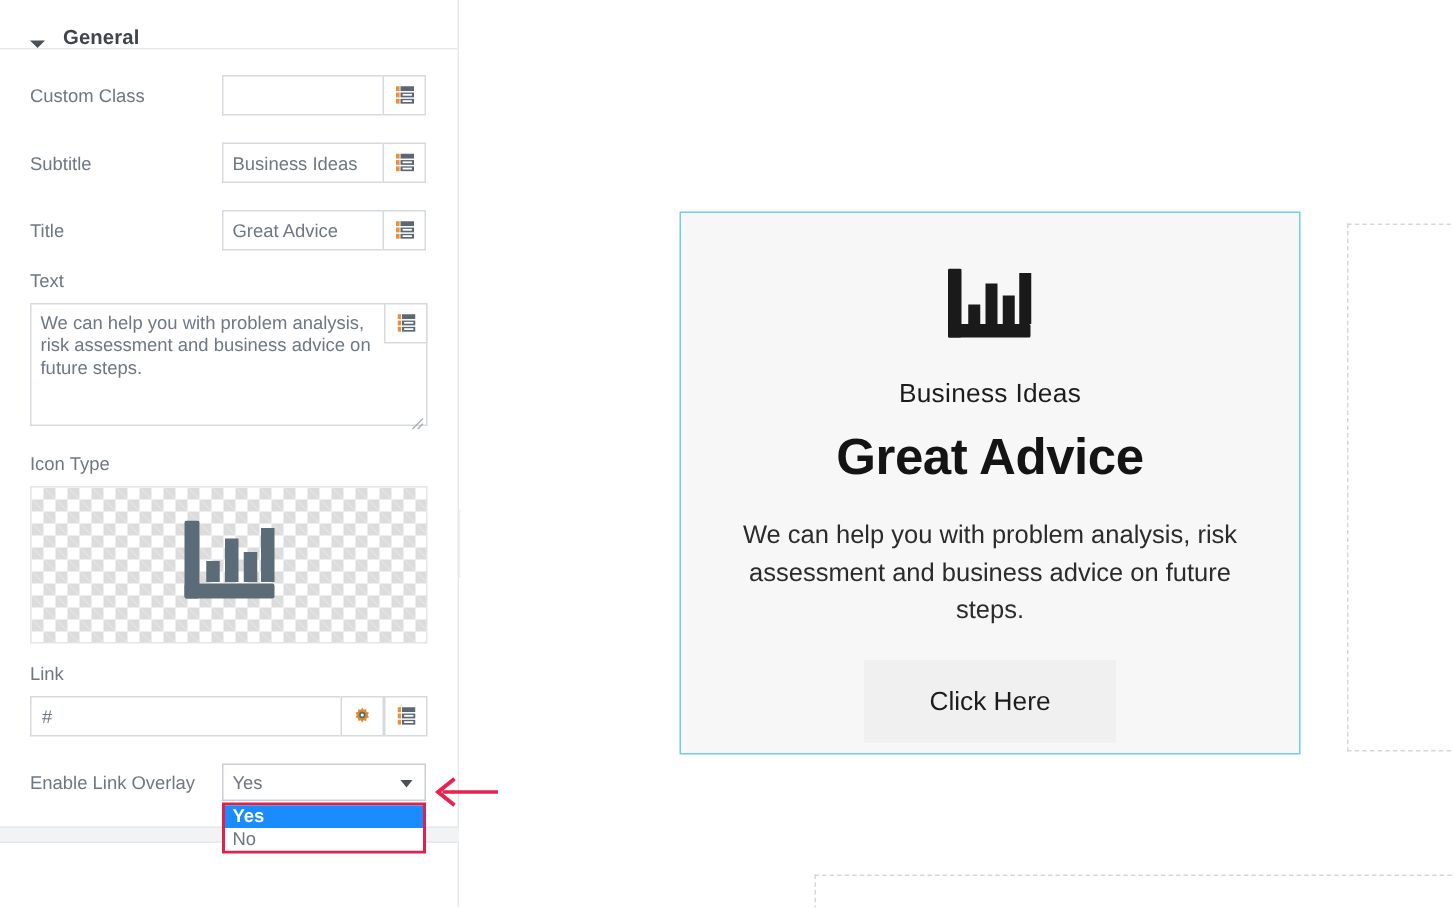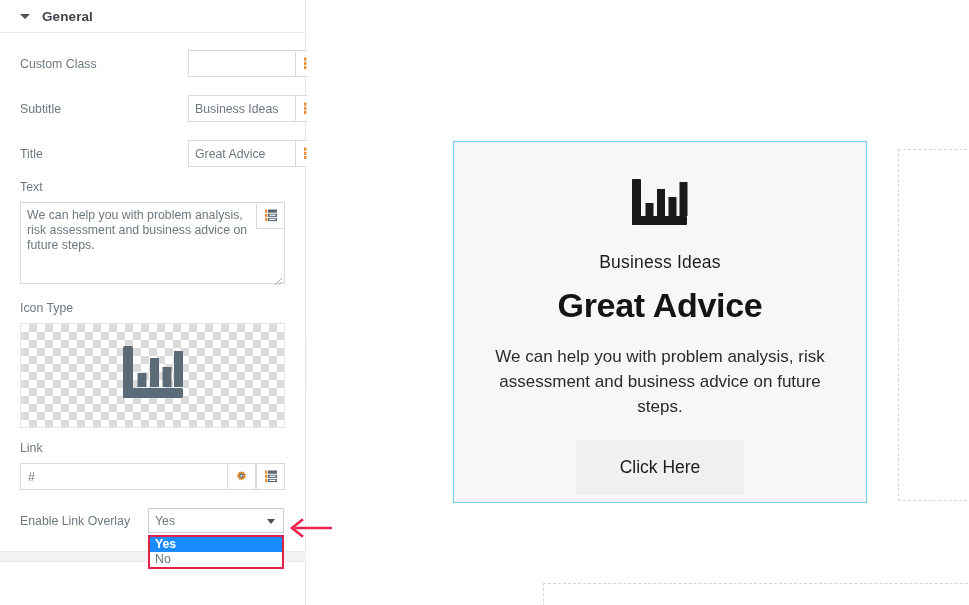--- a/index.html
+++ b/index.html
@@ -11,37 +11,37 @@
     -webkit-font-smoothing:antialiased;
   }
 
   
   #panel{
     position:absolute;left:0;top:0;width:306px;height:605px;
     background:#ffffff;border-right:1px solid #e6e9ec;box-sizing:border-box;
   }
   #panel-header{
     height:33px;border-bottom:1px solid #e6e9ec;
-    display:flex;align-items:center;padding-left:20px;box-sizing:border-box;
+    display:flex;align-items:flex-end;padding-left:20px;box-sizing:border-box;
   }
   .caret-down{
     width:0;height:0;border-left:5px solid transparent;border-right:5px solid transparent;
     border-top:5px solid #495157;margin-right:12px;
   }
   .caret-right{
     width:0;height:0;border-top:4px solid transparent;border-bottom:4px solid transparent;
     border-left:5px solid #495157;margin-right:13px;margin-left:2px;
   }
   .section-title{
     font-size:13.5px;font-weight:bold;color:#3f444b;letter-spacing:.1px;
   }
 
   #panel-body{padding:0 20px;box-sizing:border-box;position:relative;}
 
-  .row{display:flex;align-items:flex-start;margin-top:17px;gap:40px;}
+  .row{display:flex;align-items:flex-start;margin-top:17px;}
   .row-label{
     font-size:12.3px;color:#6d7882;line-height:28px;width:128px;flex:none;
   }
   .field{display:flex;align-items:stretch;}
   .txt{
     width:107px;height:27px;box-sizing:border-box;
     border:1px solid #d5dadf;border-right:none;background:#fff;
     font-size:12.3px;color:#6d7882;padding:0 6px;line-height:25px;
     font-family:inherit;outline:none;
   }

